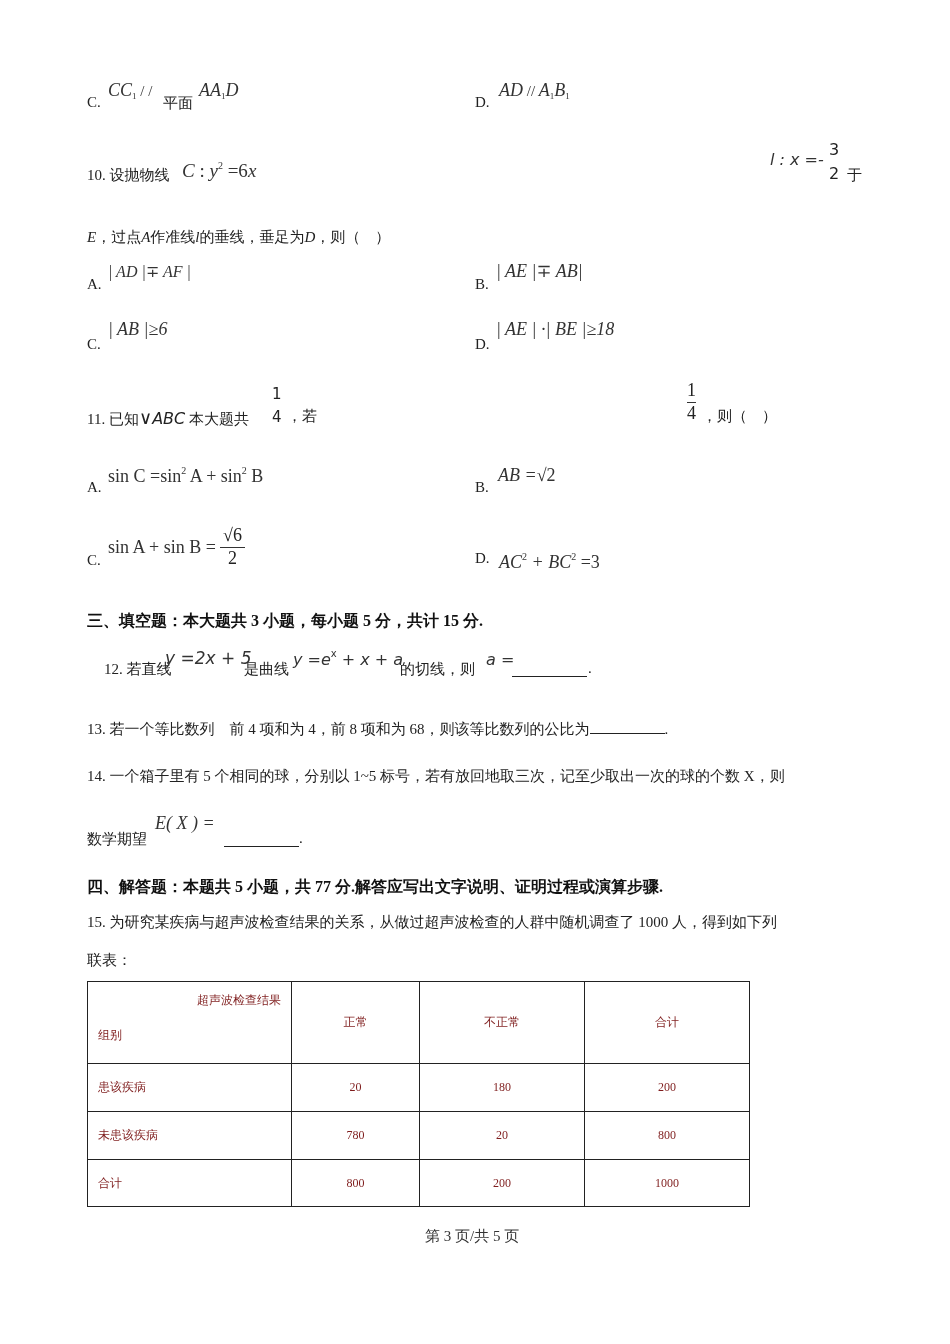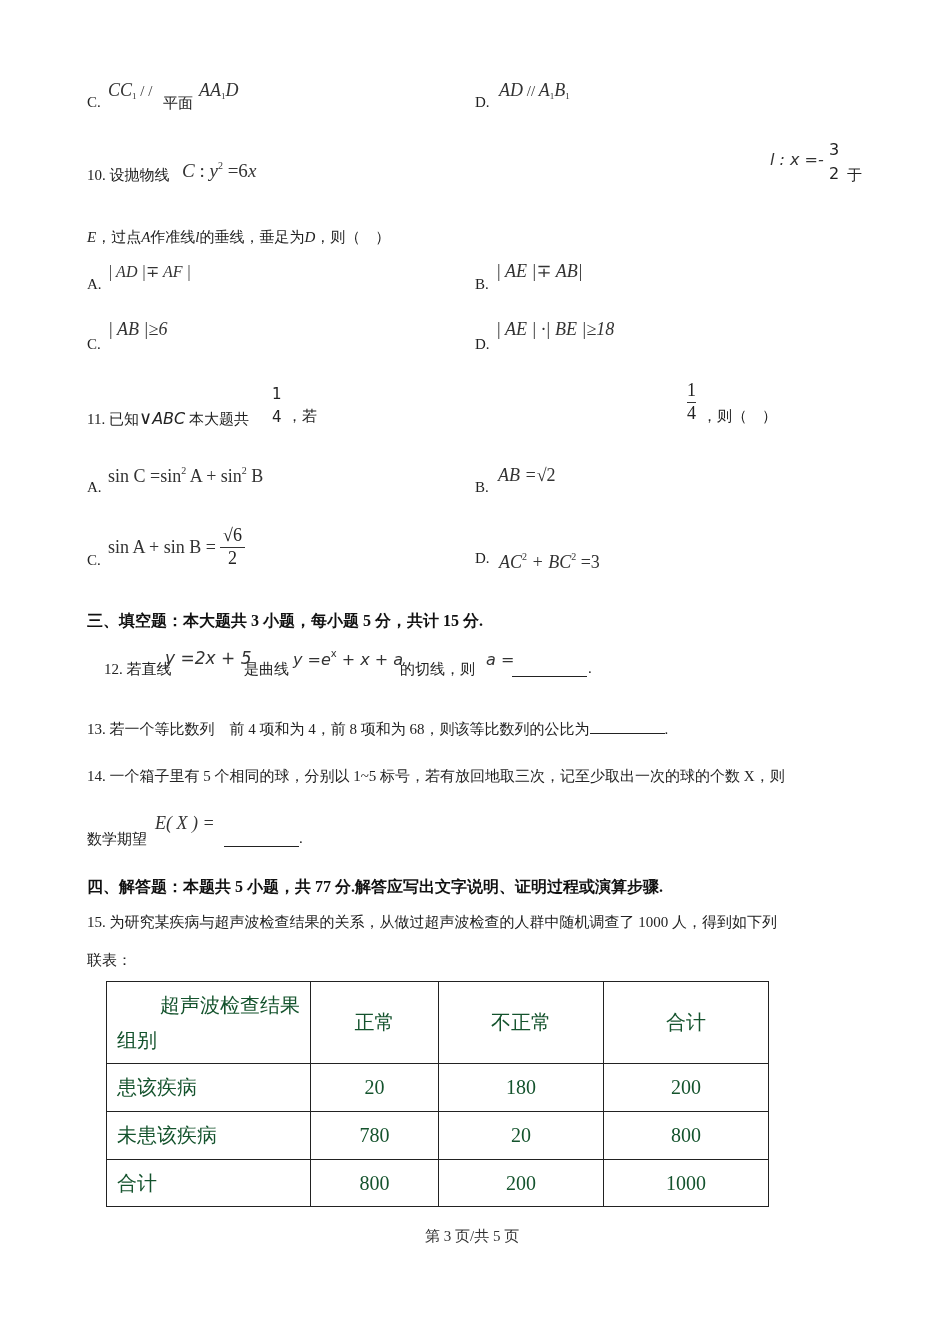--- a/index.html
+++ b/index.html
@@ -7,21 +7,21 @@
          font-family: "Liberation Serif", "DejaVu Serif", serif; color: #222; font-size: 15px; }
   .abs { position: absolute; white-space: nowrap; }
   .m { font-family: "Liberation Serif", "DejaVu Serif", serif; font-style: italic; font-size: 18px; color: #333; }
   .mr { font-style: normal; }
   .sub { font-size: 9px; font-style: normal; vertical-align: -3px; }
   .sup { font-size: 10px; font-style: normal; vertical-align: 8px; }
   .lbl { font-size: 15px; color: #222; }
   .cn { font-size: 15px; color: #222; }
   .blank { display: inline-block; width: 75px; border-bottom: 1px solid #222; height: 14px; vertical-align: baseline; }
   .bold { font-weight: bold; font-size: 16px; color: #111; }
-  table.tbl { position: absolute; left: 87px; top: 981px; border-collapse: collapse; font-size: 20px; color: #14532d; margin-left: 19px; }
+  table.tbl { position: absolute; left: 87px; top: 981px; border-collapse: collapse; font-size: 12px; color: #7f1d1d; }
   table.tbl td { border: 1.5px solid #222; padding: 0; }
   .c { text-align: center; }
   .footer { font-size: 15px; color: #333; }
 </style>
 </head>
 <body>
 
 <div class="abs" style="left:87px; top:80px;">
   <span class="lbl abs" style="left:0; top:14px;">C.</span>
   <span class="abs m" style="left:21px; top:0;">

